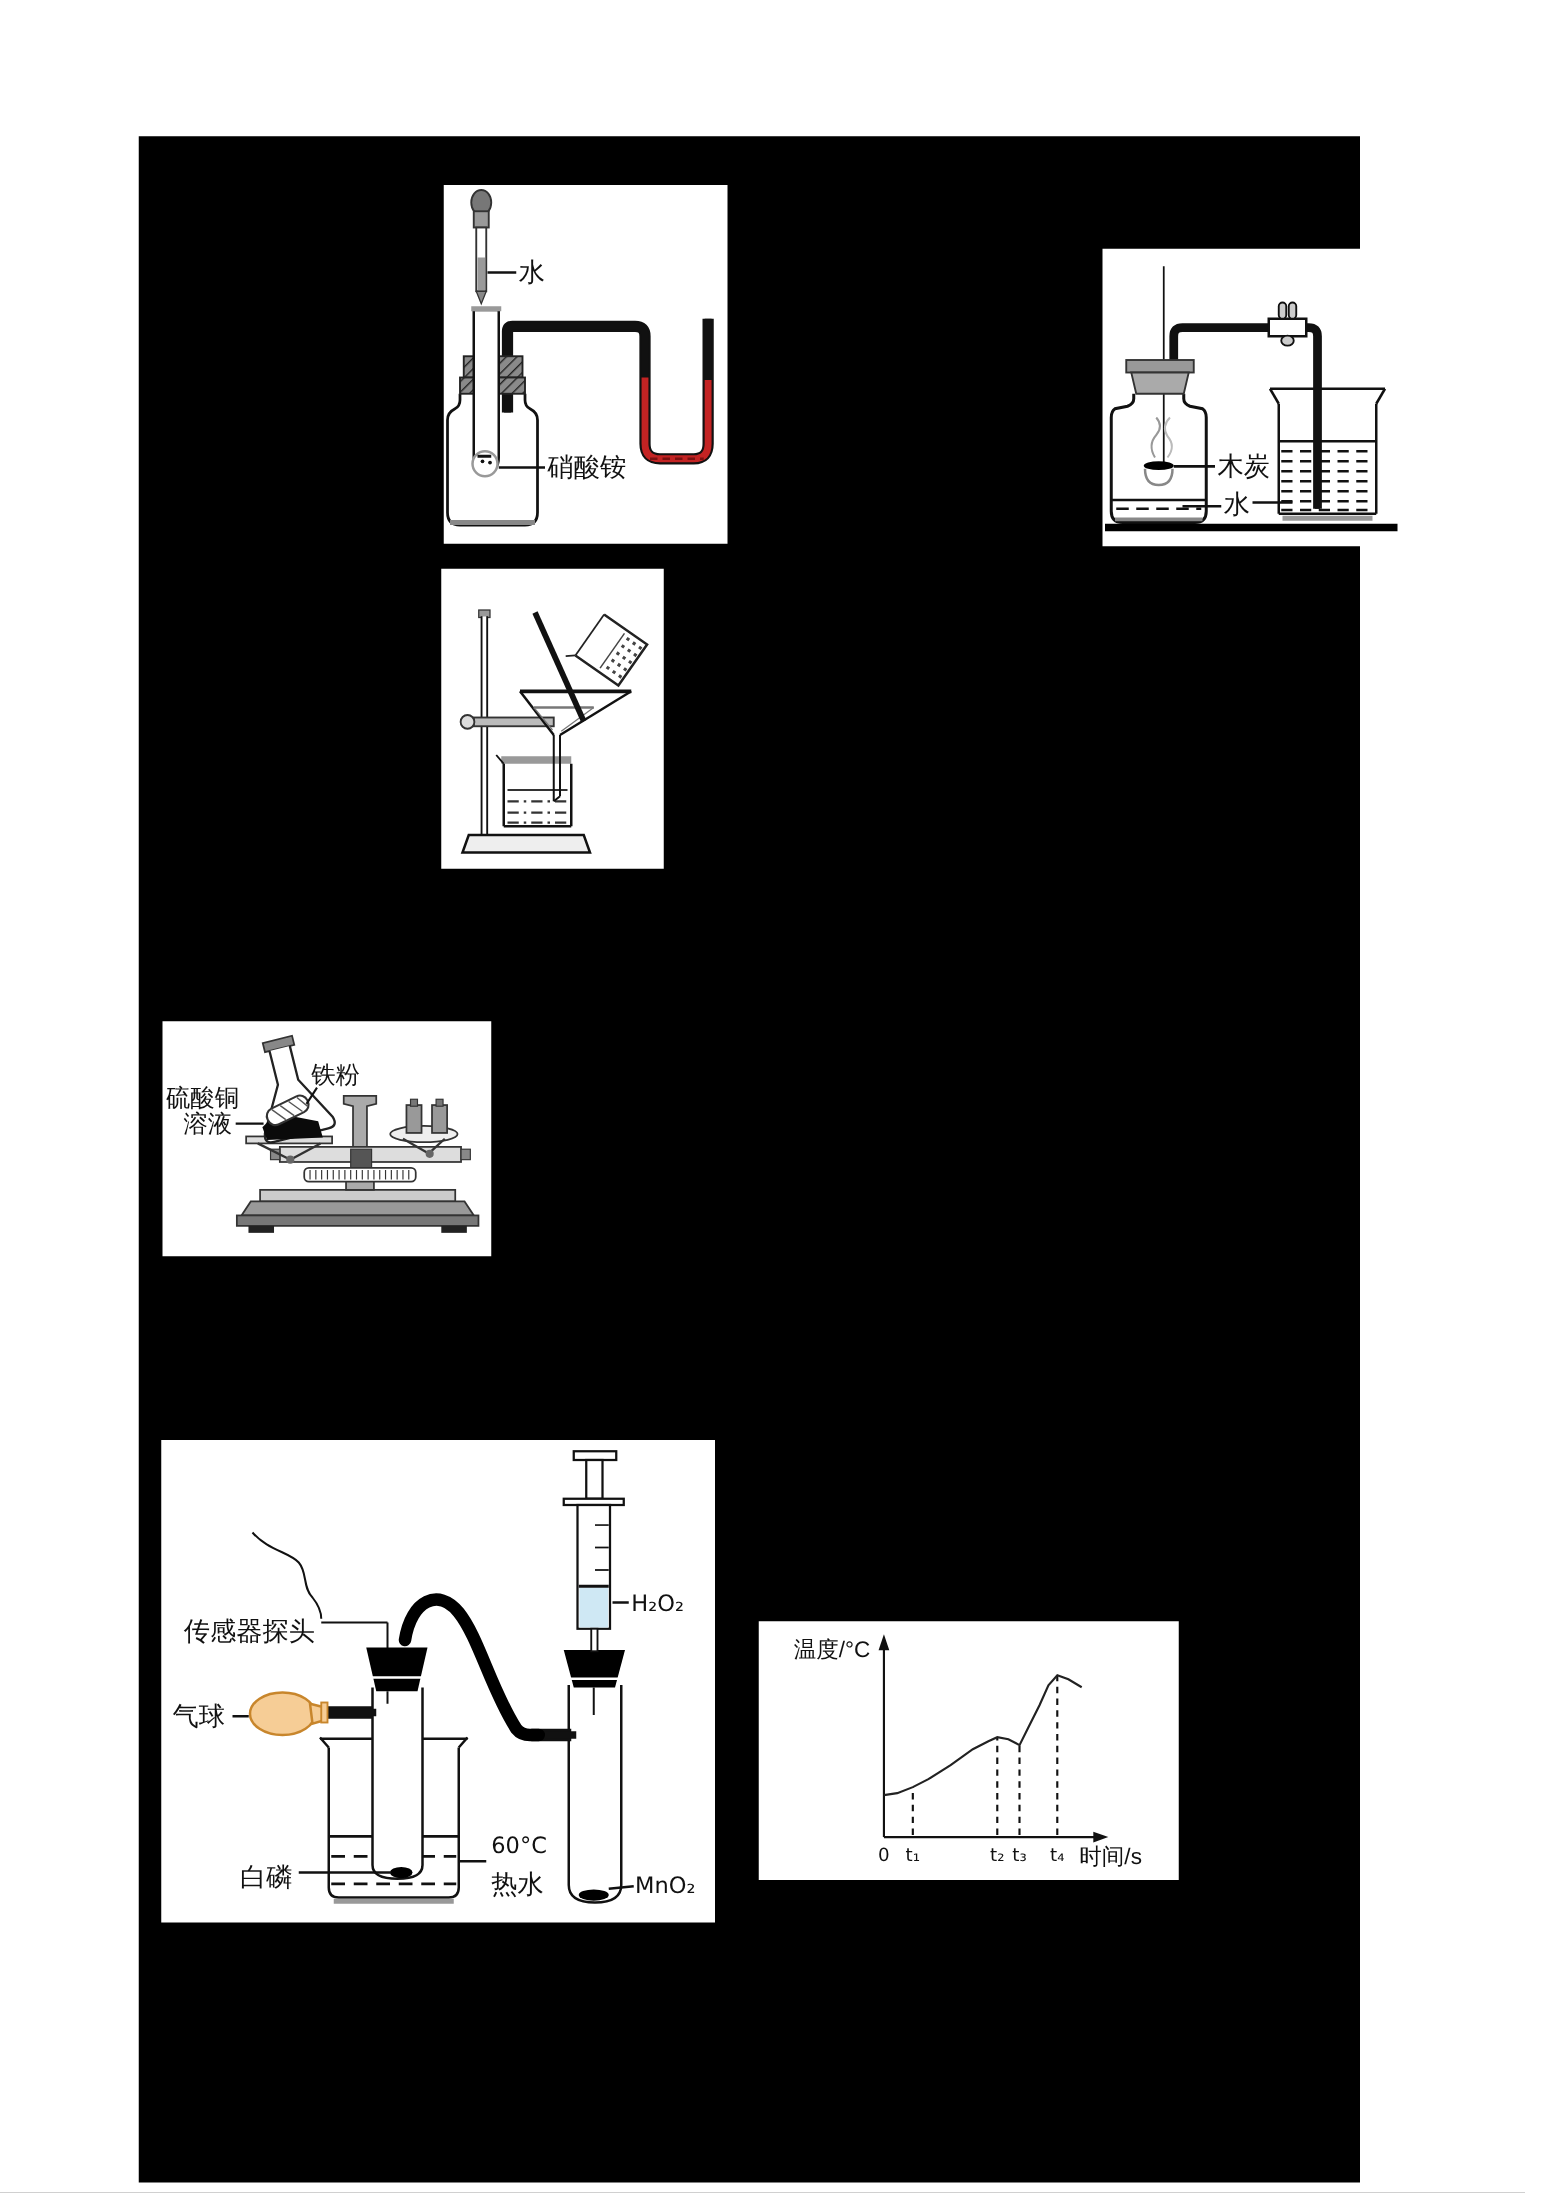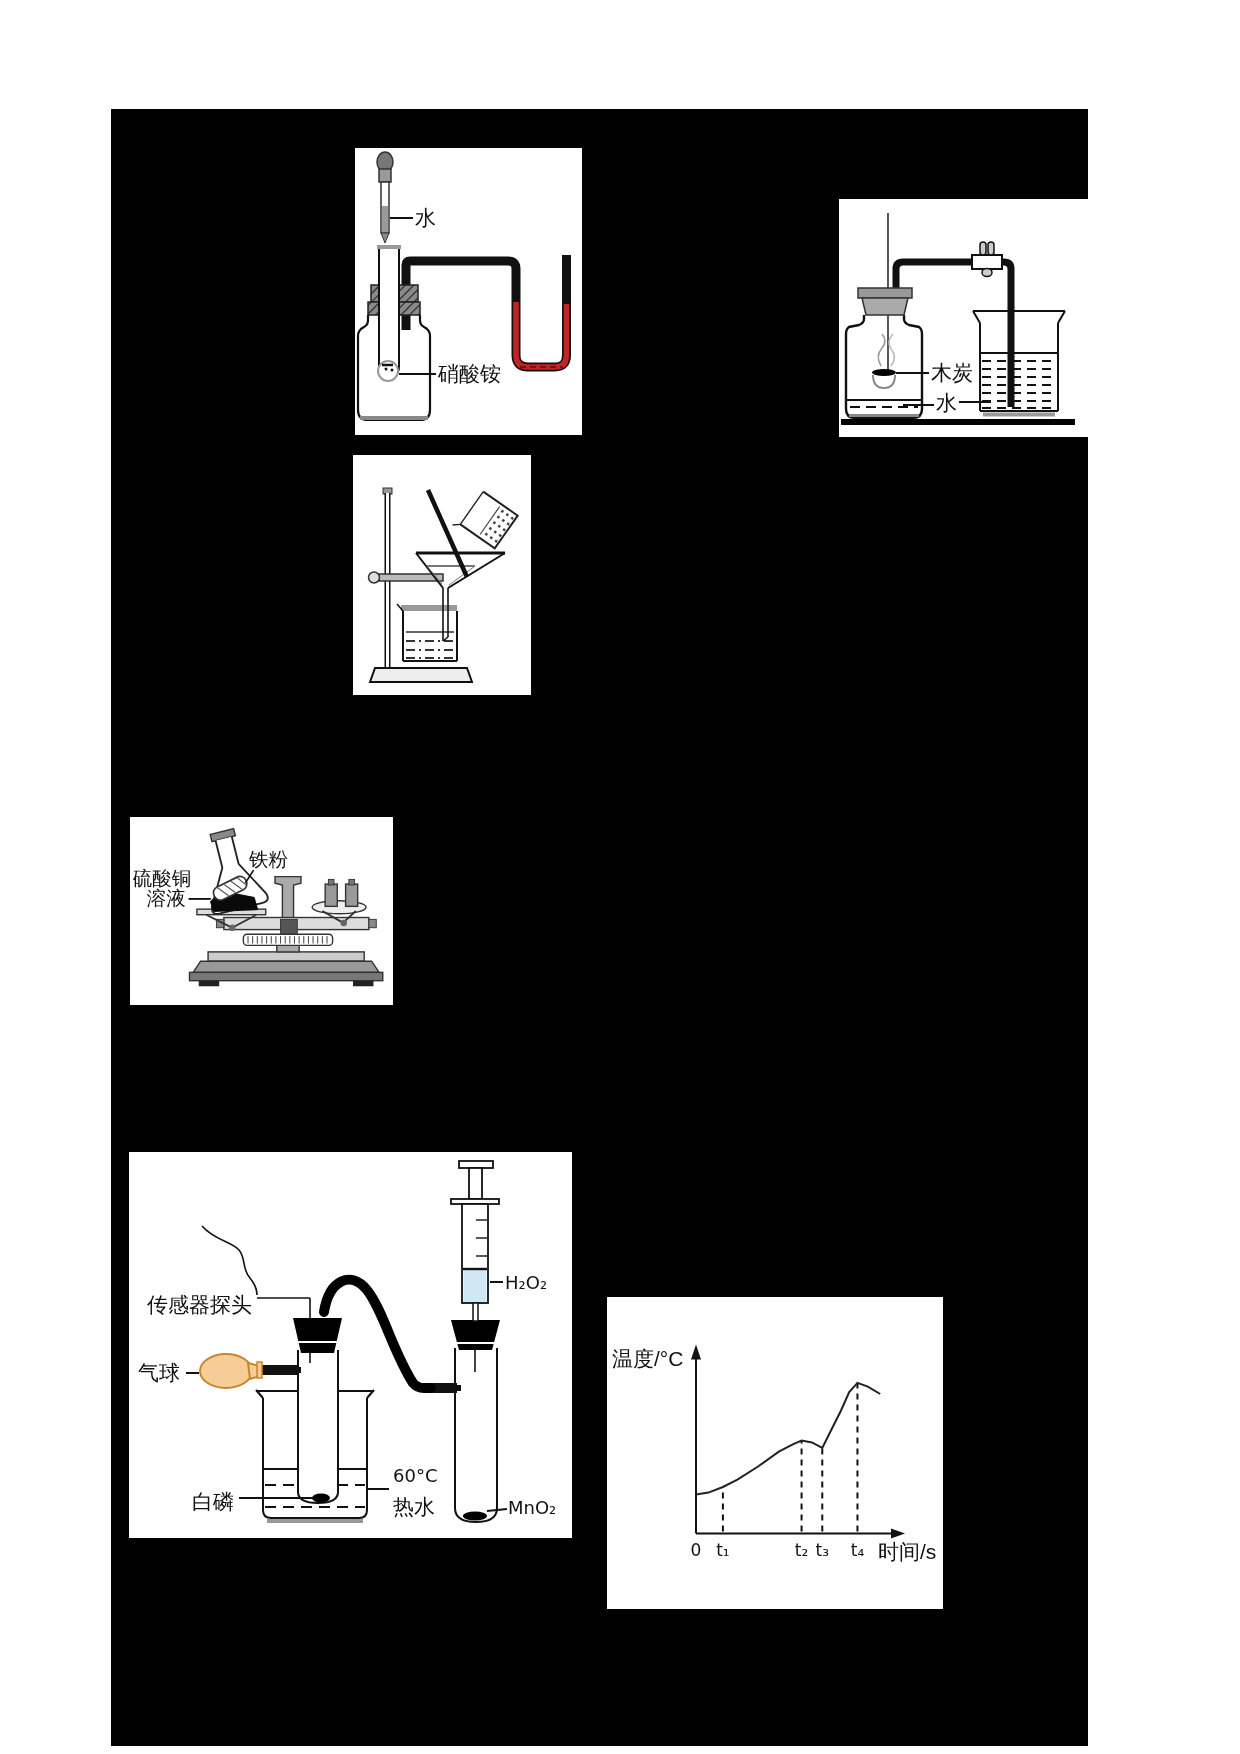--- a/index.html
+++ b/index.html
@@ -2,25 +2,25 @@
 <html><head>
 <meta charset="utf-8">
 <style>
   html,body{margin:0;padding:0;background:#fff;}
   .page{position:relative;width:1240px;height:1754px;background:#fff;overflow:hidden;
         font-family:"Liberation Sans",sans-serif;}
   .board{position:absolute;left:111px;top:109px;width:977px;height:1637px;background:#000;}
   .panel{position:absolute;background:#fff;}
   .panel svg{display:block;width:100%;height:100%;}
   #p-nh4no3     {left:355px;top:148px;width:227px;height:287px;}
-  #p-charcoal   {left:839px;top:199px;width:249px;height:238px;}
+  #p-charcoal   {left:882px;top:199px;width:249px;height:238px;}
   #p-filtration {left:353px;top:455px;width:178px;height:240px;}
   #p-balance    {left:130px;top:817px;width:263px;height:188px;}
   #p-phosphorus {left:129px;top:1152px;width:443px;height:386px;}
-  #p-graph      {left:607px;top:1297px;width:336px;height:312px;}
+  #p-graph      {left:607px;top:1297px;width:336px;height:207px;}
   text{fill:#111;}
   .cjk{font-family:"Liberation Sans",sans-serif;font-size:21px;}
   .lat{font-family:"DejaVu Sans",sans-serif;font-size:18px;}
   .tick{font-family:"DejaVu Sans",sans-serif;font-size:17px;text-anchor:middle;}
   .dash{stroke:#111;stroke-width:2;stroke-dasharray:6 5;fill:none;}
   .curve{fill:none;stroke:#222;stroke-width:2;}
   .glass{fill:none;stroke:#111;}
 </style>
 </head>
 <body>

